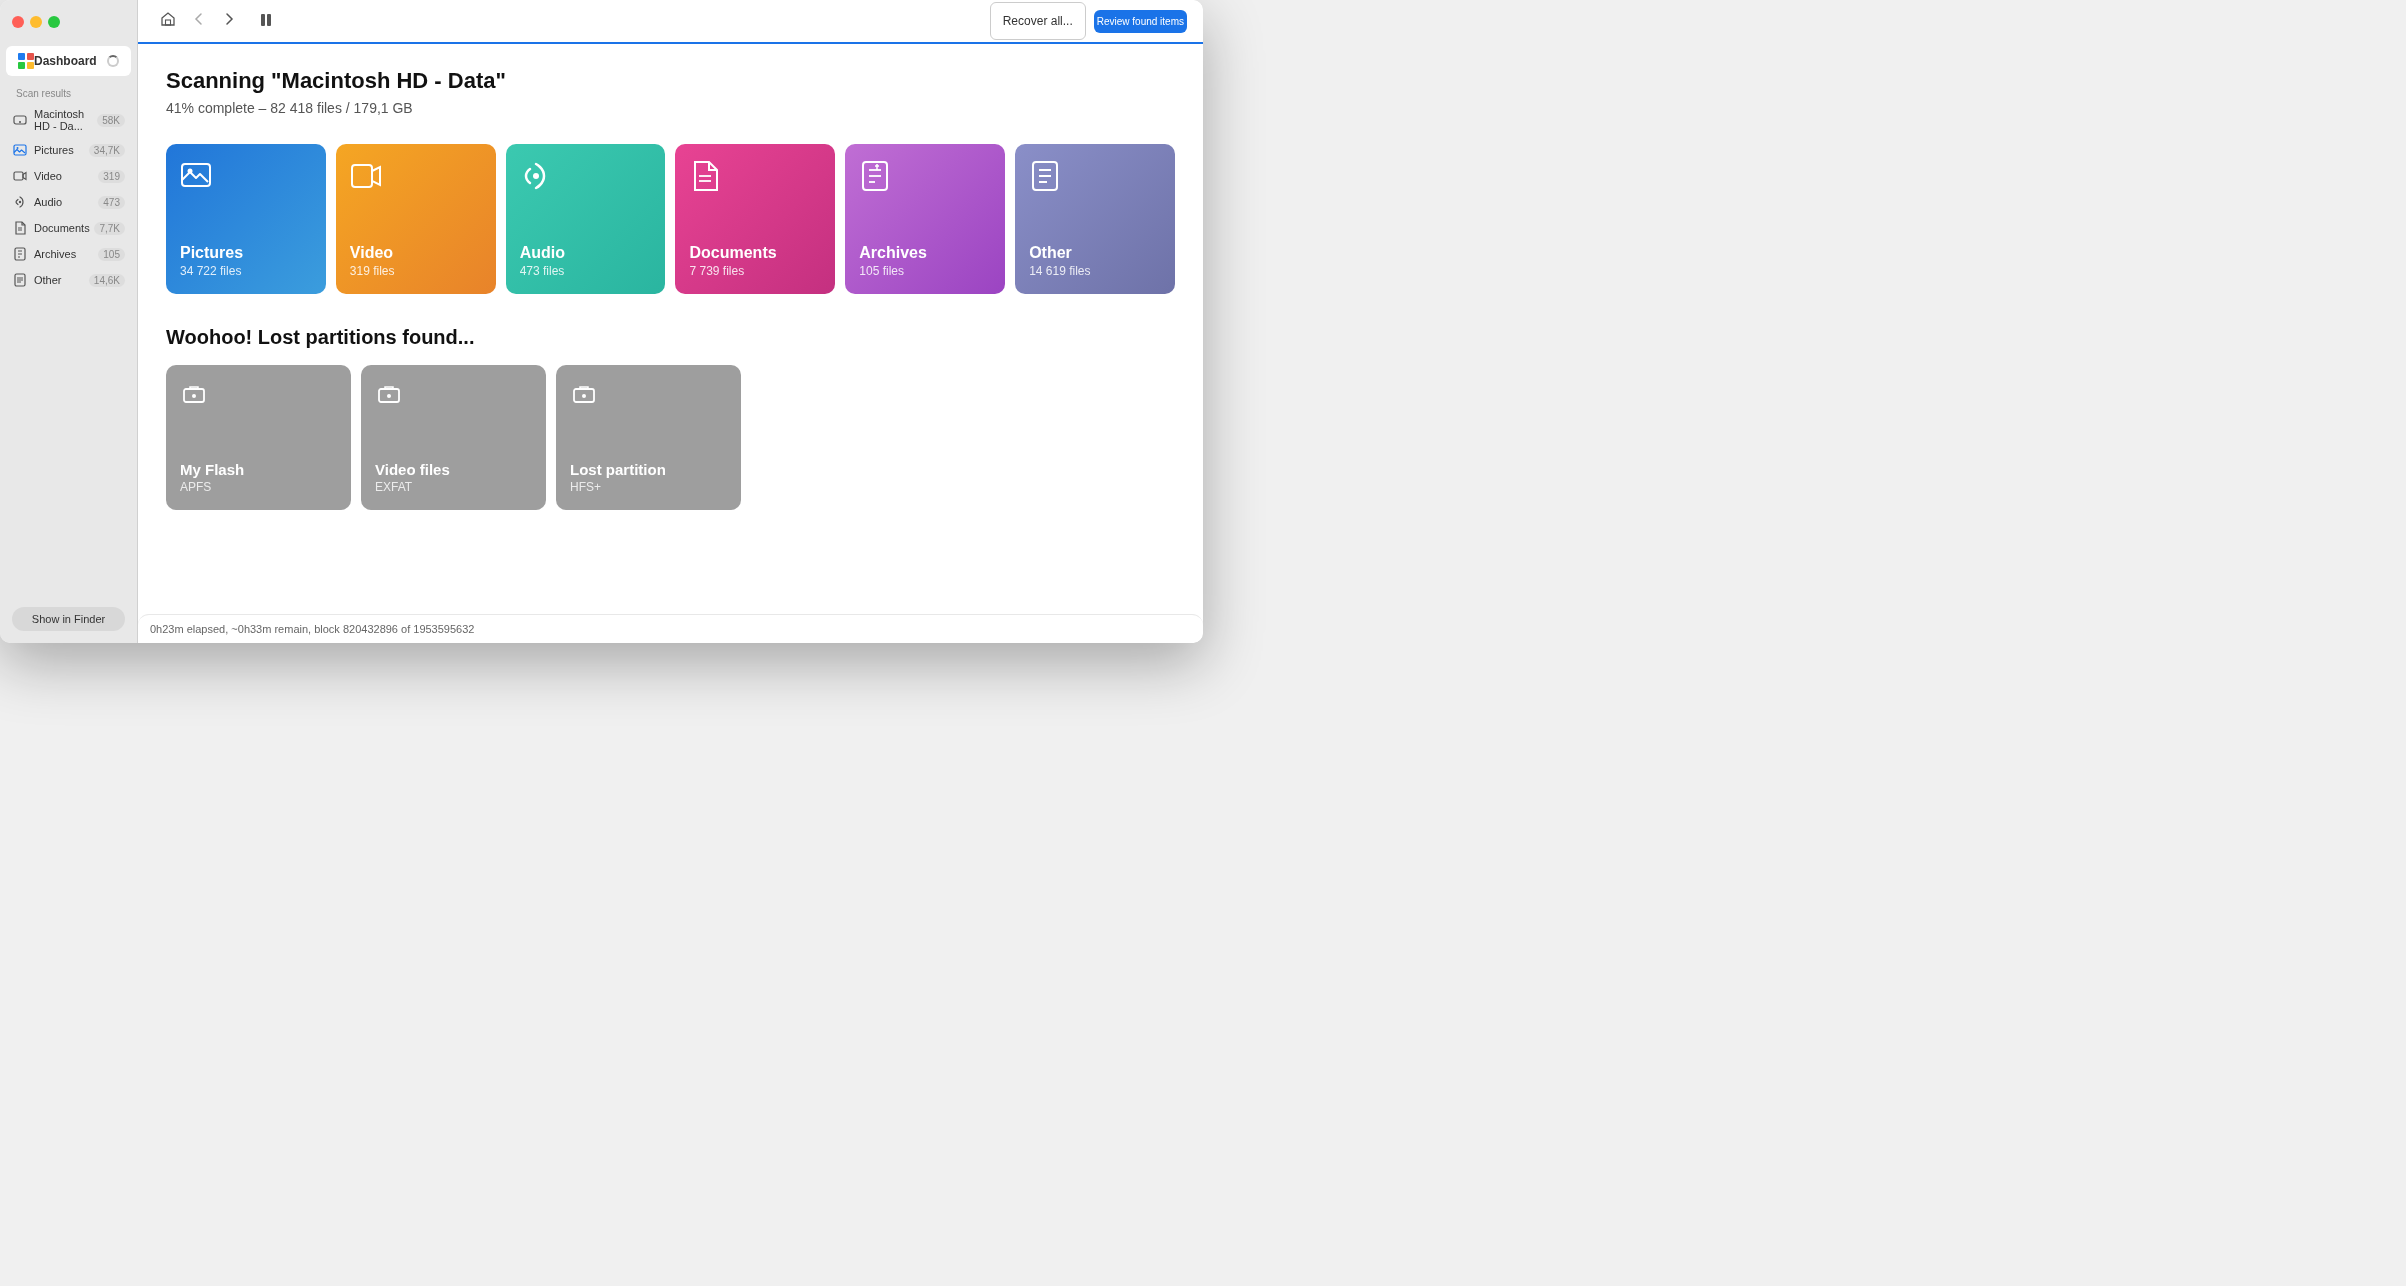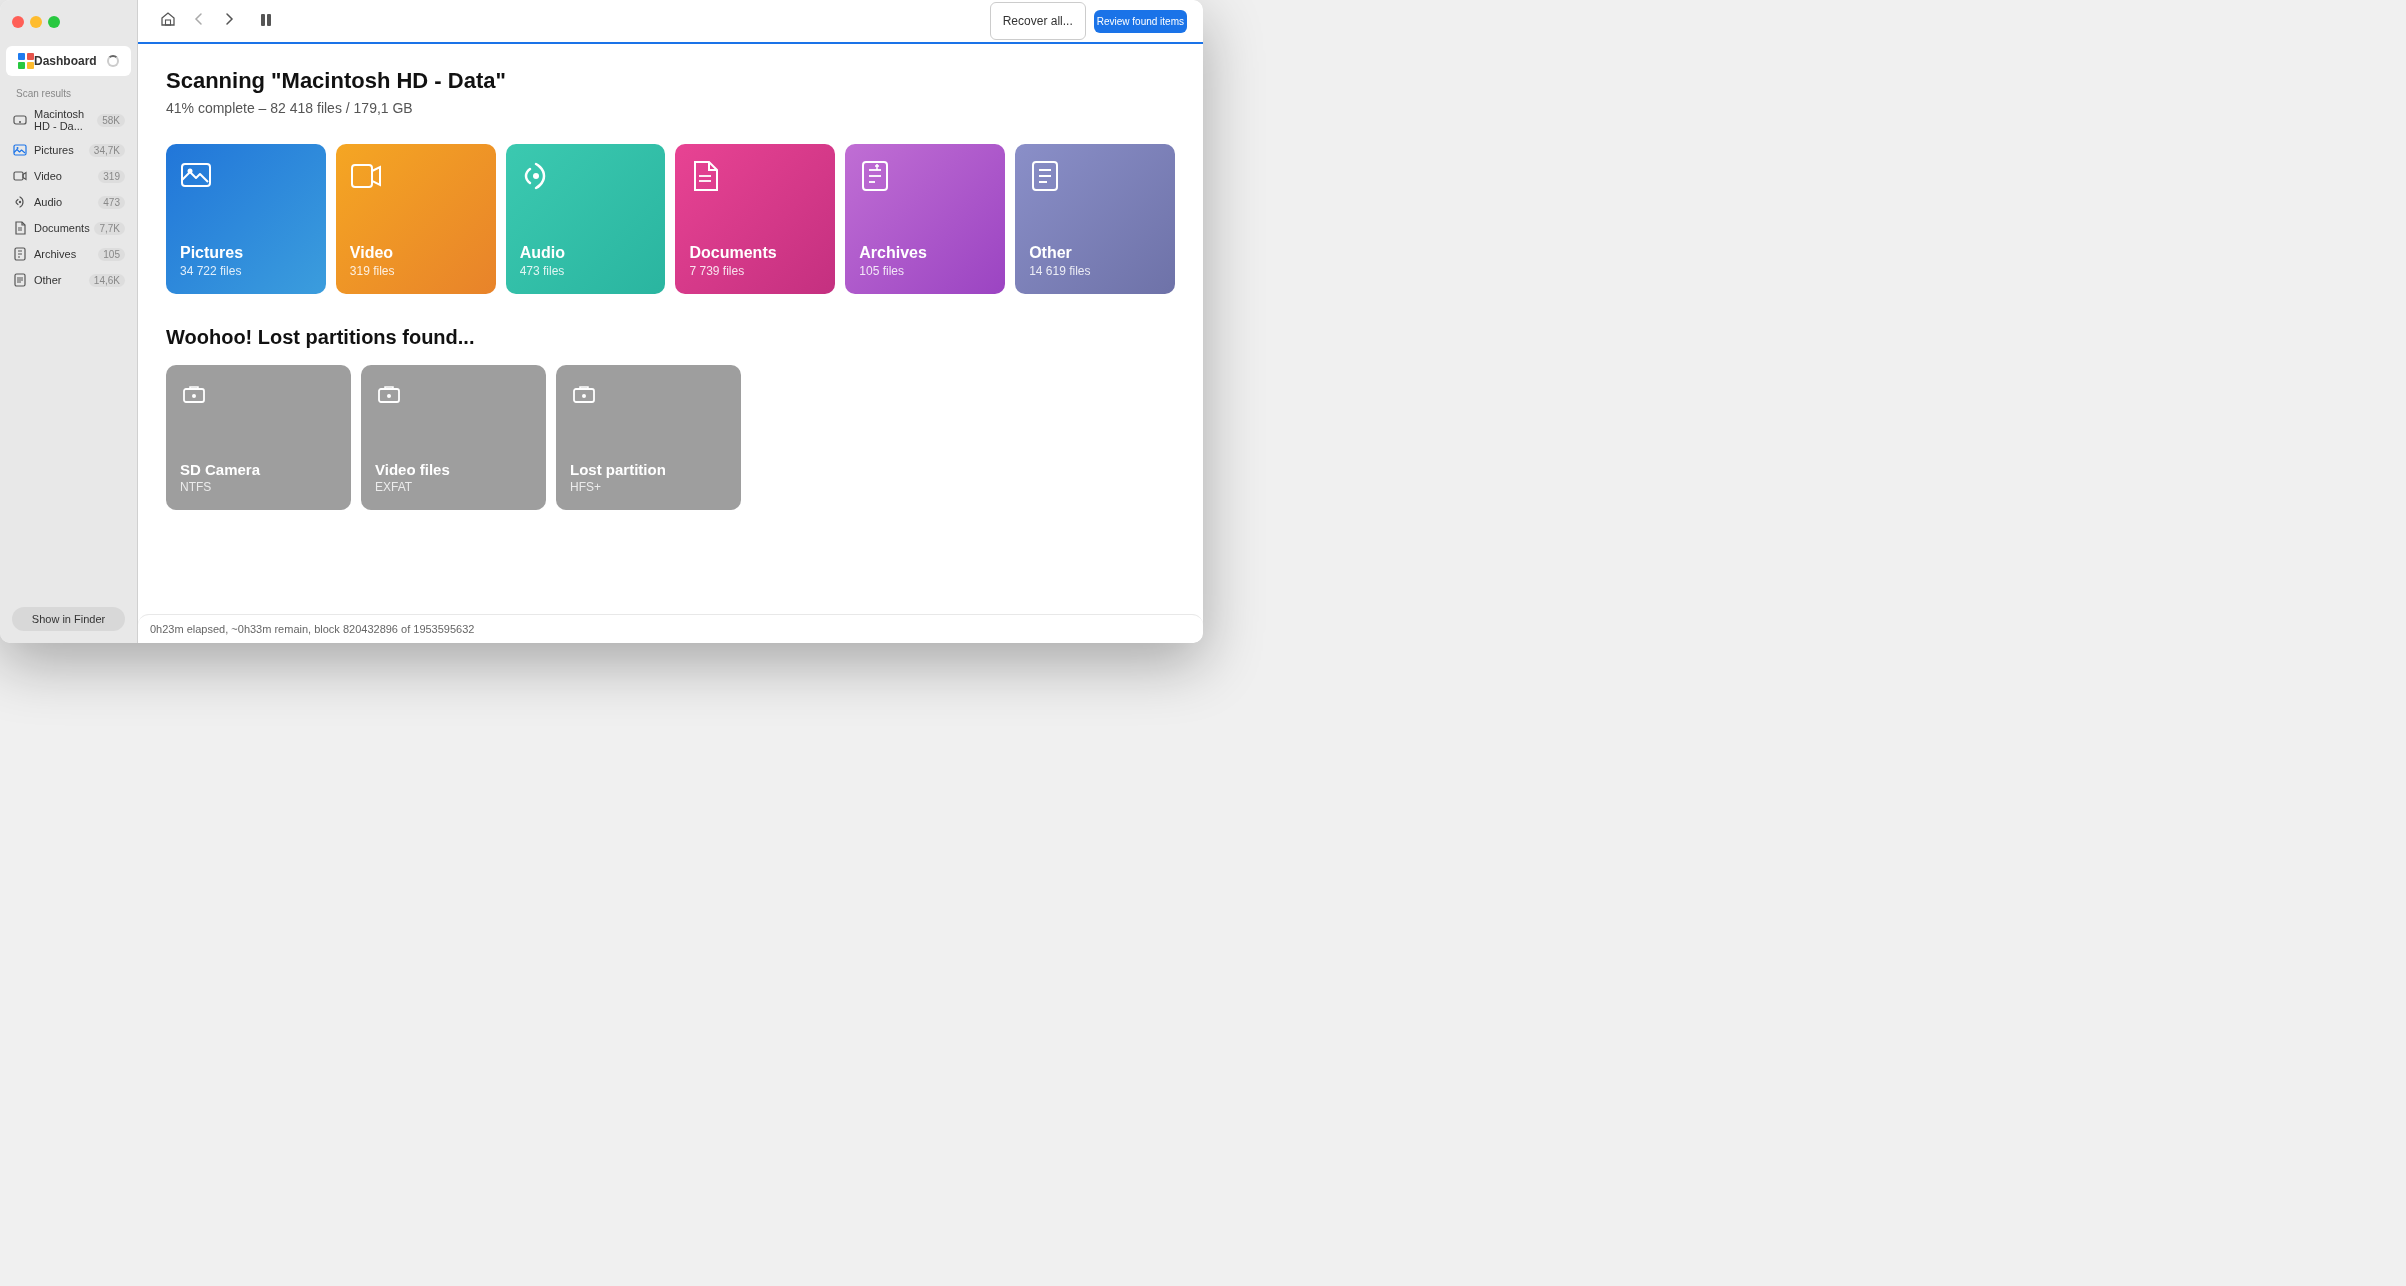--- a/index.html
+++ b/index.html
@@ -533,33 +533,33 @@
         <div class="file-card-name">Other</div>
         <div class="file-card-count">14 619 files</div>
       </div>
 
     </div>
 
     <div class="section-title">Woohoo! Lost partitions found...</div>
 
     <div class="partition-cards">
 
-
-
       <div class="partition-card">
         <div class="partition-icon">
           <svg width="28" height="28" viewBox="0 0 28 28" fill="none">
             <rect x="4" y="8" width="20" height="13" rx="2" stroke="white" stroke-width="1.8"></rect>
             <path d="M10 8V6h8v2" stroke="white" stroke-width="1.5"></path>
             <circle cx="14" cy="15" r="2" fill="white"></circle>
           </svg>
         </div>
-        <div class="partition-name">SD Camera</div>
-        <div class="partition-fs">NTFS</div>
-      </div>
+        <div class="partition-name">My Flash</div>
+        <div class="partition-fs">APFS</div>
+      </div>
+
+
 
       <div class="partition-card">
         <div class="partition-icon">
           <svg width="28" height="28" viewBox="0 0 28 28" fill="none">
             <rect x="4" y="8" width="20" height="13" rx="2" stroke="white" stroke-width="1.8"></rect>
             <path d="M10 8V6h8v2" stroke="white" stroke-width="1.5"></path>
             <circle cx="14" cy="15" r="2" fill="white"></circle>
           </svg>
         </div>
         <div class="partition-name">Video files</div>

